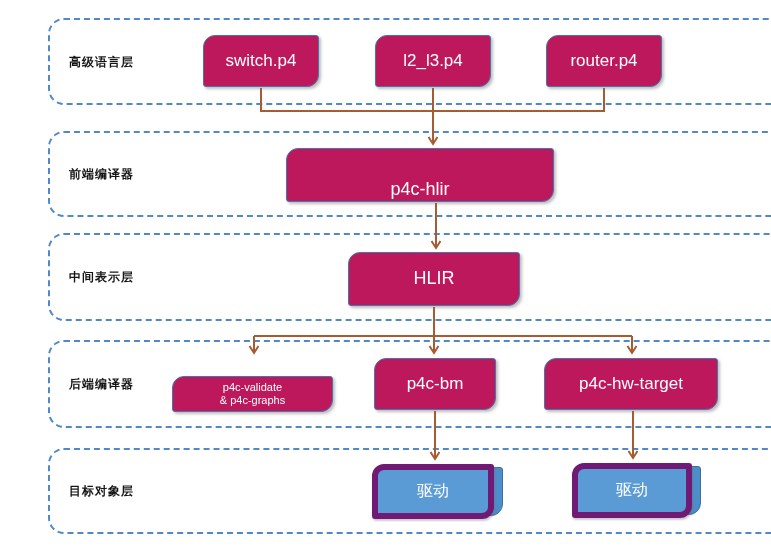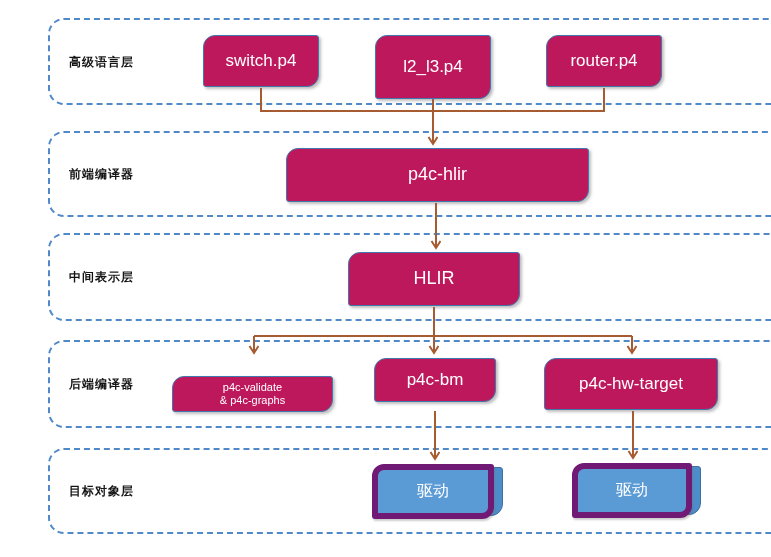--- a/index.html
+++ b/index.html
@@ -26,26 +26,26 @@
   .node {
     position:absolute; box-sizing:border-box;
     background:#be185d; border:1px solid #4178ae;
     border-radius:12px 3px 12px 3px;
     color:#ffffff; display:flex; flex-direction:column;
     align-items:center; justify-content:center; text-align:center;
     box-shadow:2px 2px 3px rgba(110,110,110,0.45);
     line-height:1.2;
   }
   #node-switch    { left:167px; top:35px;  width:116px; height:52px; font-size:17px; }
-  #node-l2l3      { left:339px; top:35px;  width:116px; height:64px; font-size:17px; }
+  #node-l2l3      { left:339px; top:35px;  width:116px; height:52px; font-size:17px; }
   #node-router    { left:510px; top:35px;  width:116px; height:52px; font-size:17px; }
-  #node-p4c-hlir  { left:250px; top:148px; width:303px; height:54px; font-size:18px; }
+  #node-p4c-hlir  { left:250px; top:148px; width:268px; height:54px; font-size:18px;justify-content:flex-end; }
   #node-hlir      { left:312px; top:252px; width:172px; height:54px; font-size:18px;align-items:center; }
   #node-validate  { left:136px; top:376px; width:161px; height:36px; font-size:11px; }
-  #node-p4c-bm    { left:338px; top:358px; width:122px; height:44px; font-size:17px; }
+  #node-p4c-bm    { left:338px; top:358px; width:122px; height:52px; font-size:17px; }
   #node-hwtarget  { left:508px; top:358px; width:174px; height:52px; font-size:17px; }
   
   .stack { position:absolute; }
   #stack-driver-1 { left:336px; top:464px; width:122px; height:55px; }
   #stack-driver-2 { left:536px; top:463px; width:120px; height:55px; }
   .stack .back {
     position:absolute; top:3px; right:-9px; bottom:3px; left:12px;
     background:#4d8dc9; border:1px solid #3e6fa3;
     border-radius:12px 3px 12px 3px;
   }

